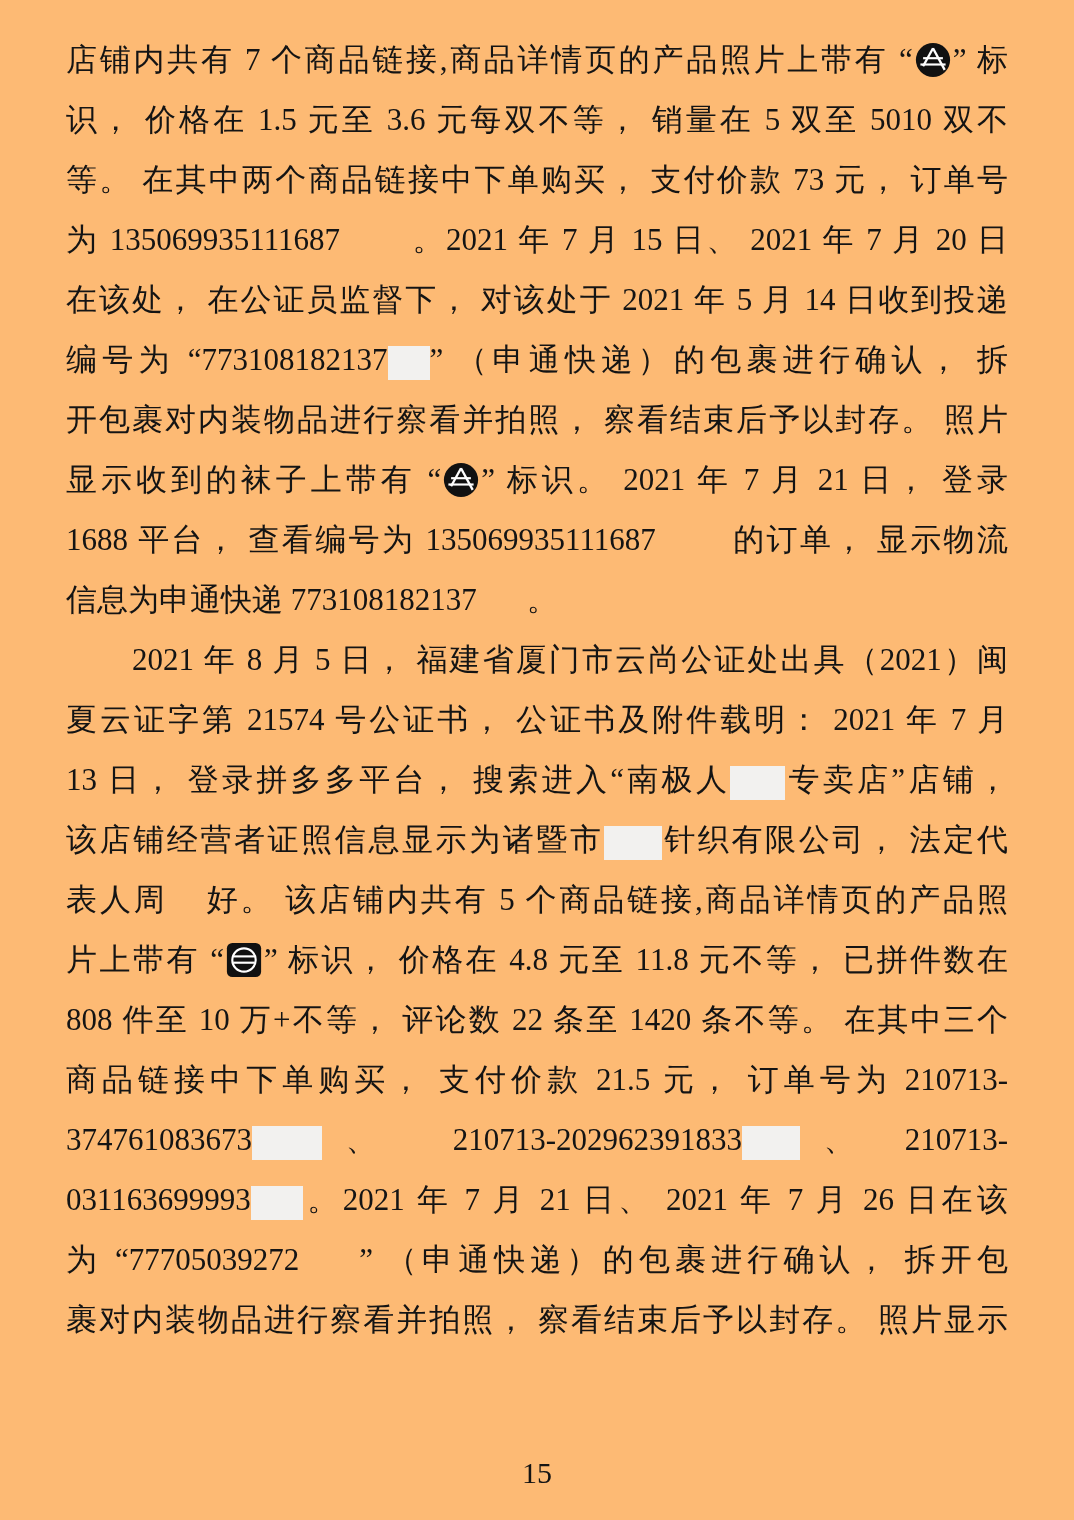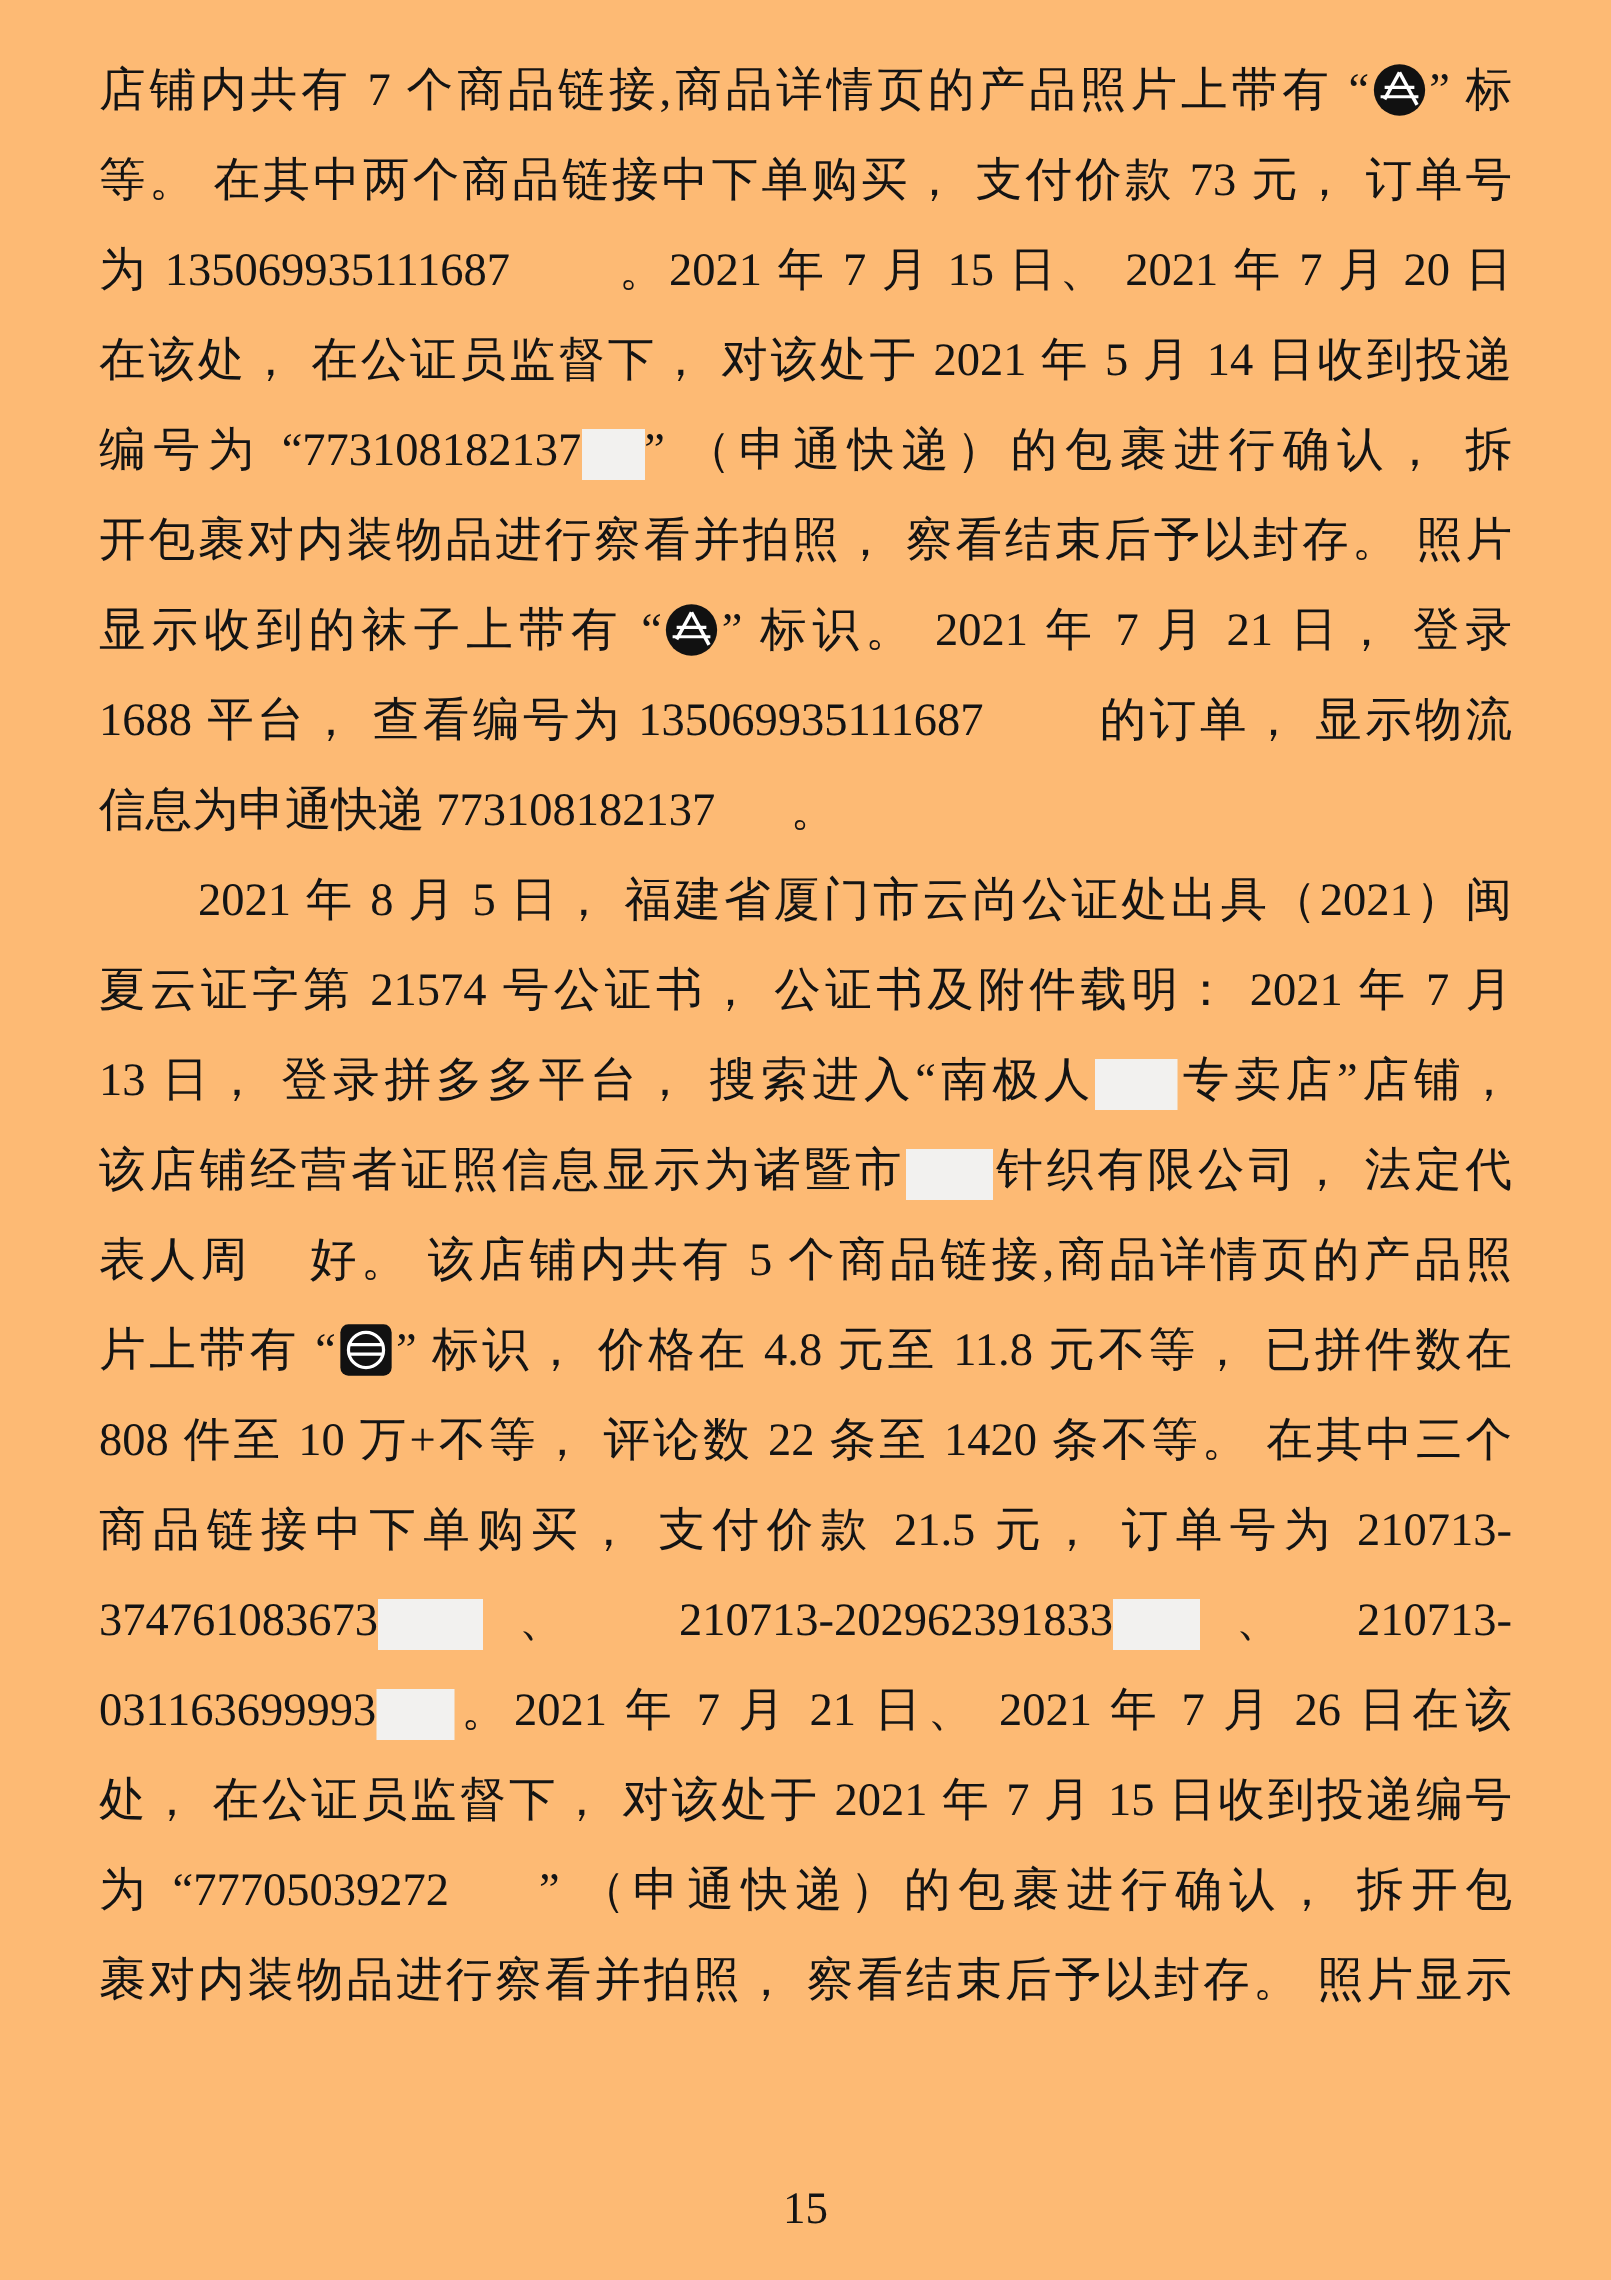--- a/index.html
+++ b/index.html
@@ -61,20 +61,21 @@
 
 <div class="page">
   <div class="doc-body" id="doc-body">
       <div class="line"><span class="seg">店铺内共有 7 个商品链接,商品详情页的产品照片上带有 “</span><span class="logo"><svg width="36" height="36" viewBox="0 0 40 40">
             <circle cx="20" cy="20" r="19" fill="#111111"></circle>
             <path d="M20 7 L33 31" stroke="#ffffff" stroke-width="2.6" fill="none"></path>
             <path d="M20 7 L9 27" stroke="#ffffff" stroke-width="2.6" fill="none"></path>
             <line x1="9" y1="18" x2="31" y2="18" stroke="#ffffff" stroke-width="2.4"></line>
             <line x1="6" y1="25" x2="34" y2="25" stroke="#ffffff" stroke-width="2.4"></line>
           </svg></span><span class="seg">” 标</span></div>
+      <div class="line"><span class="seg">识， 价格在 1.5 元至 3.6 元每双不等， 销量在 5 双至 5010 双不</span></div>
       <div class="line"><span class="seg">等。 在其中两个商品链接中下单购买， 支付价款 73 元， 订单号</span></div>
       <div class="line"><span class="seg">为 135069935111687</span><span class="gap" style="width: 70px;"></span><span class="seg">。2021 年 7 月 15 日、 2021 年 7 月 20 日</span></div>
       <div class="line"><span class="seg">在该处， 在公证员监督下， 对该处于 2021 年 5 月 14 日收到投递</span></div>
       <div class="line"><span class="seg">编号为 “773108182137</span><span class="gap shade" style="width: 42px;"></span><span class="seg">” （申通快递）的包裹进行确认， 拆</span></div>
       <div class="line"><span class="seg">开包裹对内装物品进行察看并拍照， 察看结束后予以封存。 照片</span></div>
       <div class="line"><span class="seg">显示收到的袜子上带有 “</span><span class="logo"><svg width="36" height="36" viewBox="0 0 40 40">
             <circle cx="20" cy="20" r="19" fill="#111111"></circle>
             <path d="M20 7 L33 31" stroke="#ffffff" stroke-width="2.6" fill="none"></path>
             <path d="M20 7 L9 27" stroke="#ffffff" stroke-width="2.6" fill="none"></path>
             <line x1="9" y1="18" x2="31" y2="18" stroke="#ffffff" stroke-width="2.4"></line>
@@ -90,18 +91,17 @@
       <div class="line"><span class="seg">片上带有 “</span><span class="logo"><svg width="36" height="36" viewBox="0 0 40 40">
             <rect x="1" y="1" width="38" height="38" rx="6" fill="#111111"></rect>
             <circle cx="20" cy="20" r="13" fill="none" stroke="#ffffff" stroke-width="2.4"></circle>
             <line x1="8" y1="16" x2="32" y2="16" stroke="#ffffff" stroke-width="2.4"></line>
             <line x1="8" y1="23" x2="32" y2="23" stroke="#ffffff" stroke-width="2.4"></line>
           </svg></span><span class="seg">” 标识， 价格在 4.8 元至 11.8 元不等， 已拼件数在</span></div>
       <div class="line"><span class="seg">808 件至 10 万+不等， 评论数 22 条至 1420 条不等。 在其中三个</span></div>
       <div class="line"><span class="seg">商品链接中下单购买， 支付价款 21.5 元， 订单号为 210713-</span></div>
       <div class="line"><span class="seg">374761083673</span><span class="gap shade" style="width: 70px;"></span><span class="seg">、</span><span class="gap" style="width: 52px;"></span><span class="seg">210713-202962391833</span><span class="gap shade" style="width: 58px;"></span><span class="seg">、</span><span class="gap" style="width: 26px;"></span><span class="seg">210713-</span></div>
       <div class="line"><span class="seg">031163699993</span><span class="gap shade" style="width: 52px;"></span><span class="seg">。2021 年 7 月 21 日、 2021 年 7 月 26 日在该</span></div>
-      <div class="line"><span class="seg">处， 在公证员监督下， 对该处于 2021 年 7 月 15 日收到投递编号</span></div>
       <div class="line"><span class="seg">为 “77705039272</span><span class="gap" style="width: 60px;"></span><span class="seg">” （申通快递）的包裹进行确认， 拆开包</span></div>
       <div class="line"><span class="seg">裹对内装物品进行察看并拍照， 察看结束后予以封存。 照片显示</span></div>
     </div>
   <div class="footer">15</div>
 </div>
 
 </body></html>

